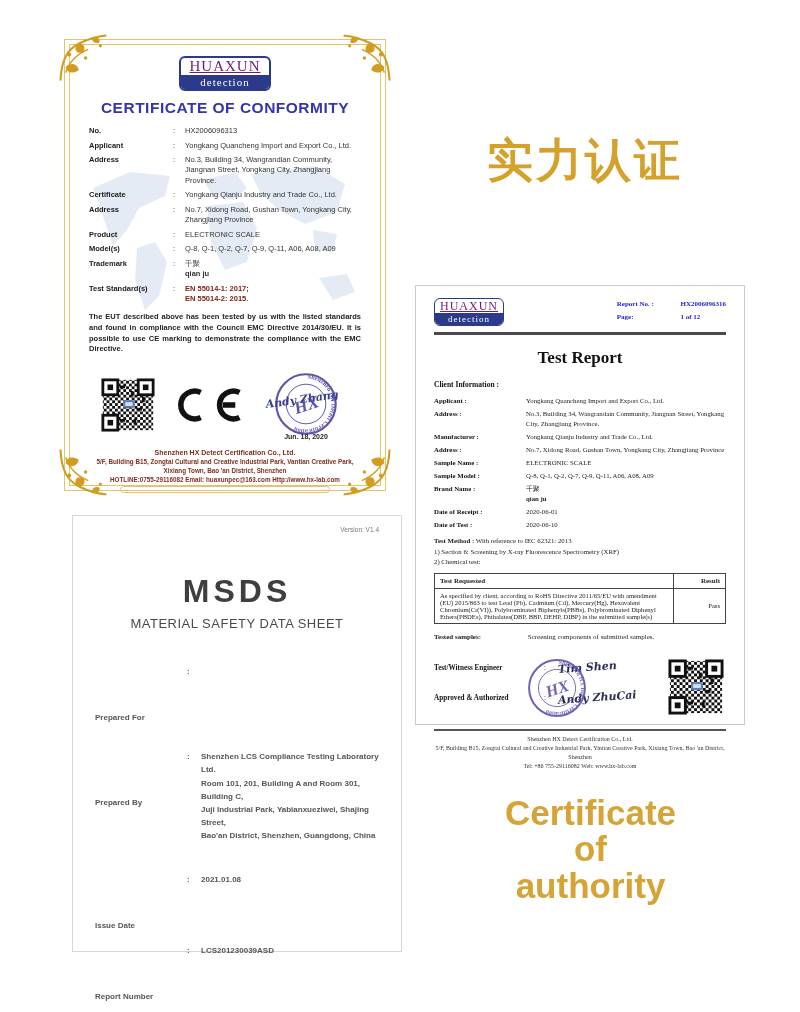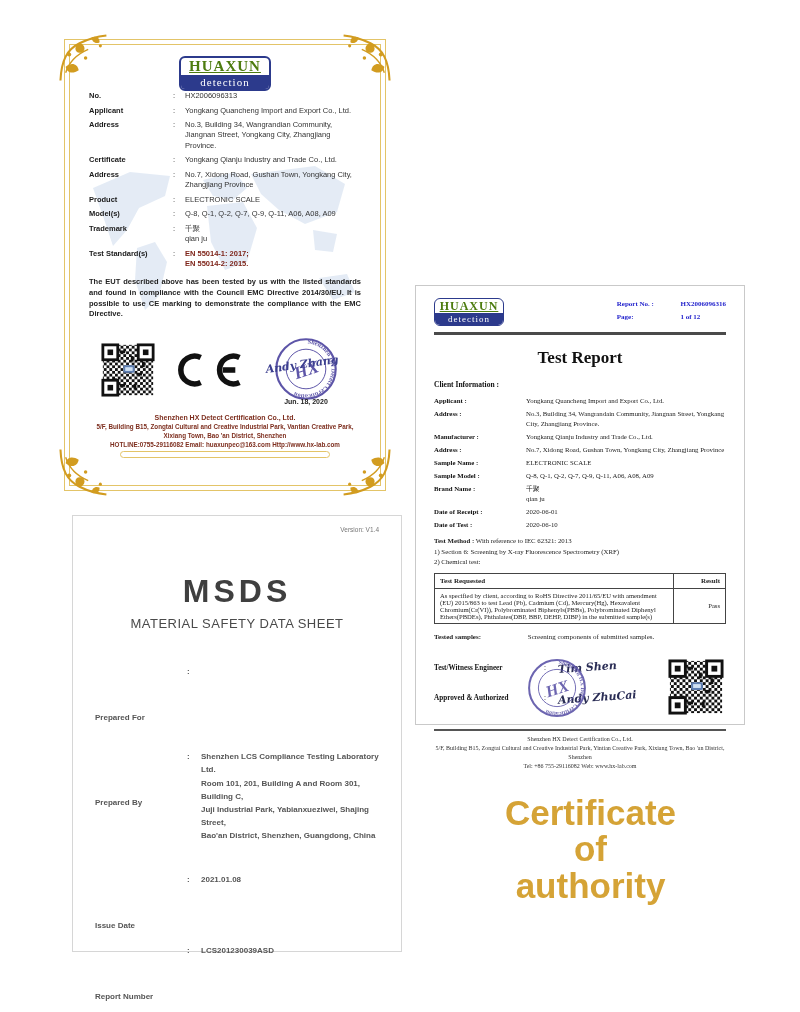--- a/index.html
+++ b/index.html
@@ -19,32 +19,32 @@
   .corner { position:absolute; width:52px; height:52px; }
   .corner.tl { left:2px; top:2px; }
   .corner.tr { right:2px; top:2px; transform:scaleX(-1); }
   .corner.bl { left:2px; bottom:2px; transform:scaleY(-1); }
   .corner.br { right:2px; bottom:2px; transform:scale(-1,-1); }
   .cert1-content { position:absolute; inset:18px; padding:6px 16px; }
   .worldmap { position:absolute; left:20px; top:120px; width:300px; height:190px; opacity:.75; }
 
   .hx-logo { width:92px; margin:2px auto 0; border:2px solid #2c3a8c; border-radius:6px; overflow:hidden;
     text-align:center; background:#fff; position:relative; }
-  .hx-logo .top { font-family:"Liberation Serif", serif; font-weight:bold; font-size:15px; letter-spacing:1px;
-    color:#4d7c0f; line-height:17px; text-decoration:underline; }
+  .hx-logo .top { font-family:"Liberation Serif", serif; font-weight:normal; font-size:15px; letter-spacing:1px;
+    color:#701a75; line-height:17px; text-decoration:underline; }
   .hx-logo .bot { background:#2c3a8c; color:#fff; font-family:"Liberation Serif", serif; font-size:11px;
     line-height:14px; letter-spacing:1px; }
   .cert1-title { text-align:center; color:#3434ad; font-weight:bold; font-size:15.5px; letter-spacing:.5px;
     margin:8px 0 9px; }
   .crow { position:relative; display:grid; grid-template-columns:84px 12px 1fr; font-size:7.5px;
     line-height:1.35; margin-bottom:4.5px; color:#222; }
   .crow .clabel { font-weight:bold; color:#1a1a1a; }
   .crow .cval { color:#333; }
   .crow.maroon .cval, .crow.maroon .cval2 { color:#7d2318; font-weight:bold; }
-  .cval2 { display:block; }
+  .cval2 { display:block;font-weight:bold; }
   .cpara { font-size:7.5px; font-weight:bold; color:#222; text-align:justify; line-height:1.45; margin-top:8px; }
   .ce-row { position:relative; display:flex; align-items:center; justify-content:space-between;
     margin-top:12px; padding:0 12px; height:76px; }
   .stamp-wrap { position:relative; width:86px; text-align:center; }
   .stamp-sig { position:absolute; left:-4px; top:22px; width:100%; text-align:center;
     font-family:"DejaVu Serif", serif; font-style:italic; font-weight:bold; font-size:11px;
     color:#3c3f8f; transform:rotate(-8deg); }
   .stamp-date { font-size:7px; font-weight:bold; color:#222; margin-top:-8px; }
   .cert1-footer { text-align:center; margin-top:6px; color:#7d2e1e; font-weight:bold; }
   .cert1-footer .f1 { font-size:7px; margin-bottom:2px; }
@@ -184,20 +184,21 @@
         <path d="M40 8 A20 20 0 1 0 40 44"></path>
         <path d="M96 8 A20 20 0 1 0 96 44"></path>
       </g>
       <line x1="72" y1="26" x2="90" y2="26" stroke="#111" stroke-width="8"></line>
     </symbol>
   </defs>
 </svg>
 
 <div class="canvas">
 
+  <div class="headline-cn">实力认证</div>
 
   <div class="headline-en">
     <div>Certificate</div>
     <div>of</div>
     <div>authority</div>
   </div>
 
   <div class="cert1">
     <div class="frame-outer"></div>
     <div class="frame-inner"></div>
@@ -224,20 +225,21 @@
         <path d="M238 80 L262 84 L258 102 L240 100 Z"></path>
         <path d="M244 128 L272 124 L280 142 L258 150 Z"></path>
       </g>
     </svg>
 
     <div class="cert1-content">
       <div class="hx-logo">
         <div class="top">HUAXUN</div>
         <div class="bot">detection</div>
       </div>
+      <div class="cert1-title">CERTIFICATE OF CONFORMITY</div>
 
       <div class="crow">
         <span class="clabel">No.</span>
           <span>:</span>
         <span class="cval">HX2006096313</span>
       </div>
       <div class="crow">
         <span class="clabel">Applicant</span>
           <span>:</span>
         <span class="cval">Yongkang Quancheng Import and Export Co., Ltd.</span>

